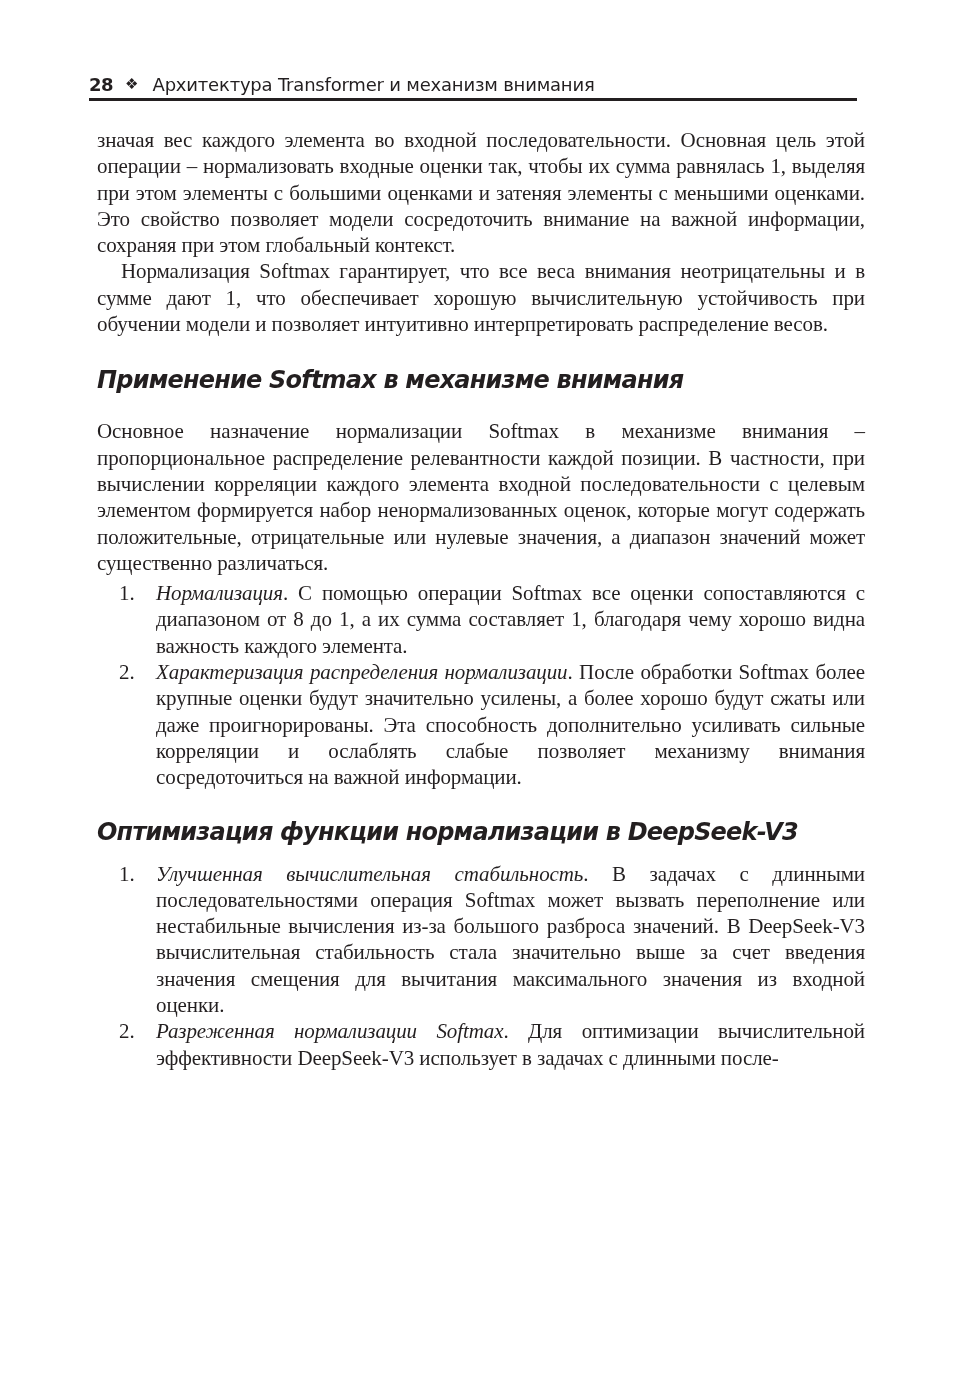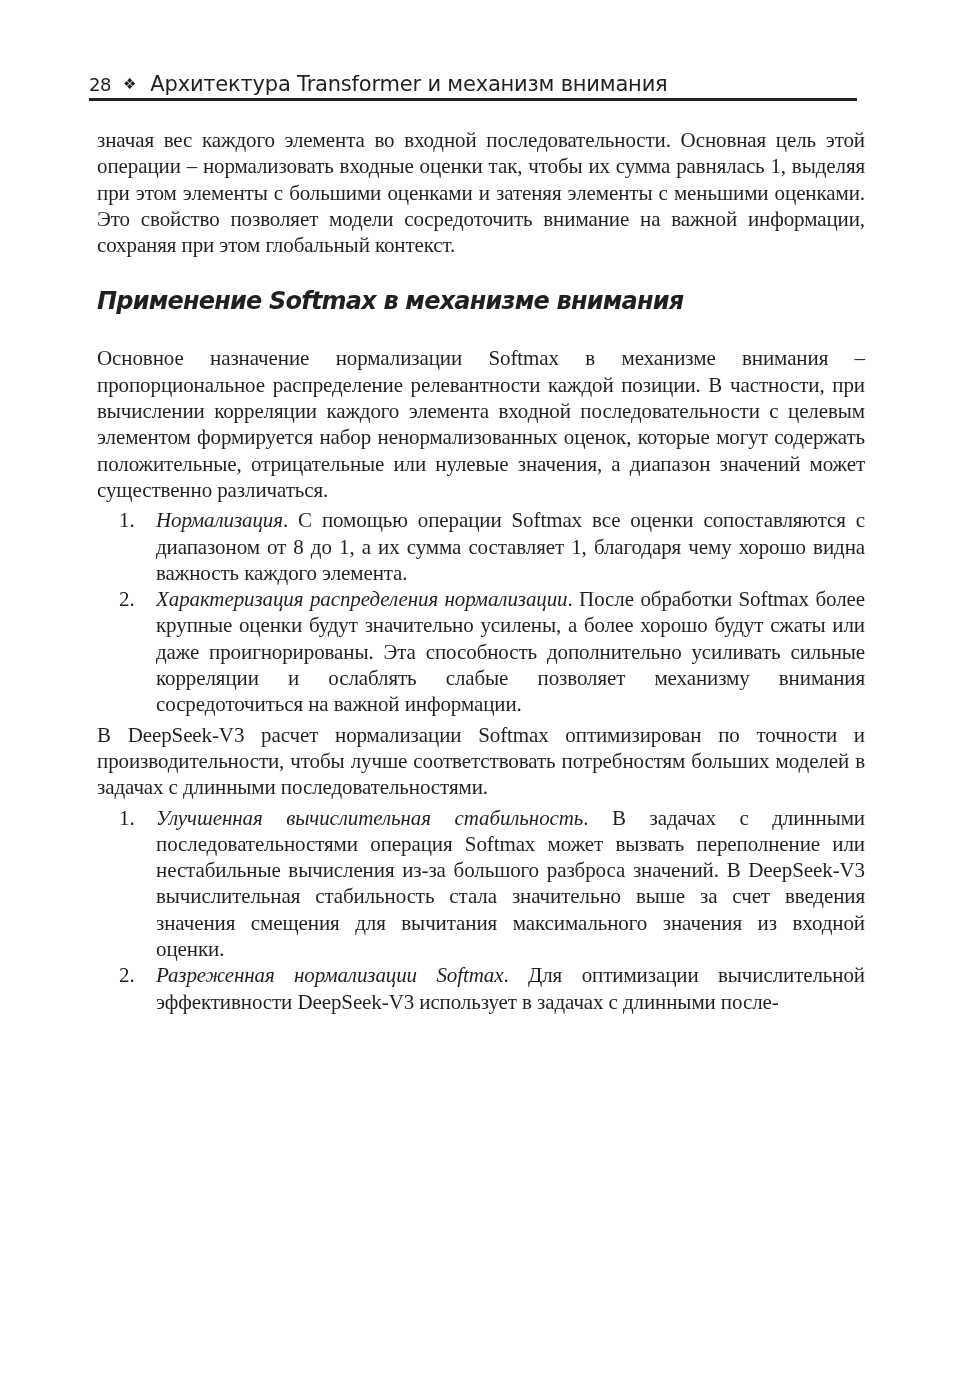--- a/index.html
+++ b/index.html
@@ -27,31 +27,31 @@
     width: 768px;
     height: 28px;
     border-bottom: 3px solid #231f20;
     font-family: "DejaVu Sans", sans-serif;
     font-size: 16px;
     display: flex;
     align-items: center;
     white-space: nowrap;
   }
   .page-number {
-    font-weight: normal;
+    font-weight: bold;
     font-size: 18px;
     letter-spacing: -0.5px;
   }
   .ornament {
     display: inline-block;
     margin: 0 14px 0 12px;
     font-size: 15px;
   }
   .chapter-title {
-    font-size: 21px;
+    font-size: 18px;
     letter-spacing: -0.2px;
   }
   .body {
     position: absolute;
     left: 8px;
     top: 127px;
     width: 768px;
     font-family: "Liberation Serif", "DejaVu Serif", serif;
     font-size: 21px;
     line-height: 26.3px;
@@ -67,21 +67,21 @@
   h2 {
     font-family: "DejaVu Sans", sans-serif;
     font-style: italic;
     font-weight: bold;
     font-size: 24px;
     letter-spacing: -0.8px;
     margin: 0;
     line-height: 30px;
     text-align: left;
   }
-  .h-1 { margin-top: 28px; margin-bottom: 29px; }
+  .h-1 { margin-top: 28px; margin-bottom: 23px; }
   .h-2 { margin-top: 26px; margin-bottom: 14px; }
   ol {
     list-style: none;
     margin: 4px 0 4px 0;
     padding: 0;
   }
   ol li {
     position: relative;
     padding-left: 59px;
     margin-bottom: 0;
@@ -104,35 +104,36 @@
 <div class="page">
 
   <div class="running-header">
     <span class="page-number">28</span>
     <span class="ornament">❖</span>
     <span class="chapter-title">Архитектура Transformer и механизм внимания</span>
   </div>
 
   <div class="body">
     <p>значая вес каждого элемента во входной последовательности. Основная цель этой операции – нормализовать входные оценки так, чтобы их сумма равнялась 1, выделяя при этом элементы с большими оценками и затеняя элементы с меньшими оценками. Это свойство позволяет модели сосредоточить внимание на важной информации, сохраняя при этом глобальный контекст.</p>
+    <p class="indent">Нормализация Softmax гарантирует, что все веса внимания неотрицательны и в сумме дают 1, что обеспечивает хорошую вычислительную устойчивость при обучении модели и позволяет интуитивно интерпретировать распределение весов.</p>
 
     <h2 class="h-1">Применение Softmax в механизме внимания</h2>
     <p>Основное назначение нормализации Softmax в механизме внимания – пропорциональное распределение релевантности каждой позиции. В частности, при вычислении корреляции каждого элемента входной последовательности с целевым элементом формируется набор ненормализованных оценок, которые могут содержать положительные, отрицательные или нулевые значения, а диапазон значений может существенно различаться.</p>
 
     <ol>
       <li>
         <span class="num">1.</span><span class="term">Нормализация</span><span>. С помощью операции Softmax все оценки сопоставляются с диапазоном от 8 до 1, а их сумма составляет 1, благодаря чему хорошо видна важность каждого элемента.</span>
       </li>
       <li>
         <span class="num">2.</span><span class="term">Характеризация распределения нормализации</span><span>. После обработки Softmax более крупные оценки будут значительно усилены, а более хорошо будут сжаты или даже проигнорированы. Эта способность дополнительно усиливать сильные корреляции и ослаблять слабые позволяет механизму внимания сосредоточиться на важной информации.</span>
       </li>
     </ol>
 
 
-    <p>В DeepSeek-V3 расчет нормализации Softmax оптимизирован по точности и производительности, чтобы лучше соответствовать потребностям больших моделей в задачах с длинными последовательностями.</p>
+    <h2 class="h-2">Оптимизация функции нормализации в DeepSeek-V3</h2>
 
     <ol>
       <li>
         <span class="num">1.</span><span class="term">Улучшенная вычислительная стабильность</span><span>. В задачах с длинными последовательностями операция Softmax может вызвать переполнение или нестабильные вычисления из-за большого разброса значений. В DeepSeek-V3 вычислительная стабильность стала значительно выше за счет введения значения смещения для вычитания максимального значения из входной оценки.</span>
       </li>
       <li>
         <span class="num">2.</span><span class="term">Разреженная нормализации Softmax</span><span>. Для оптимизации вычислительной эффективности DeepSeek-V3 использует в задачах с длинными после-</span>
       </li>
     </ol>
   </div>

